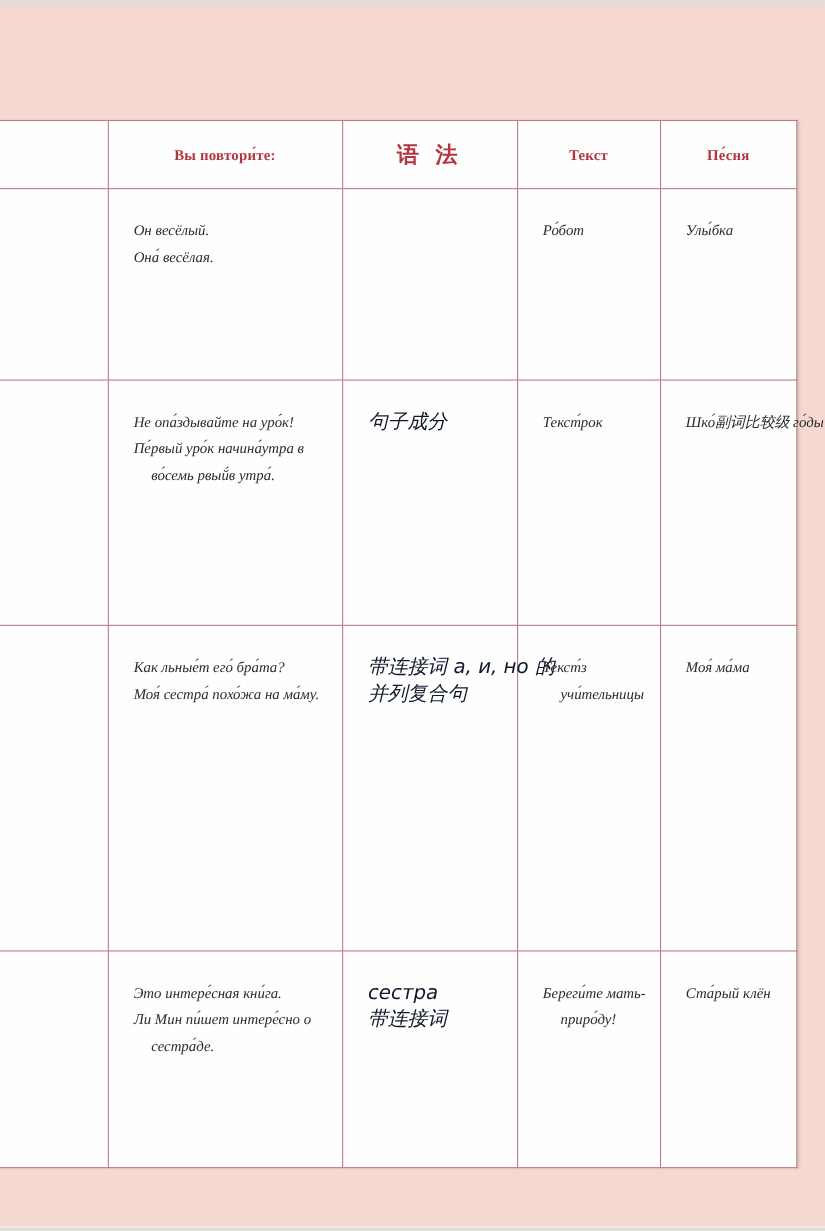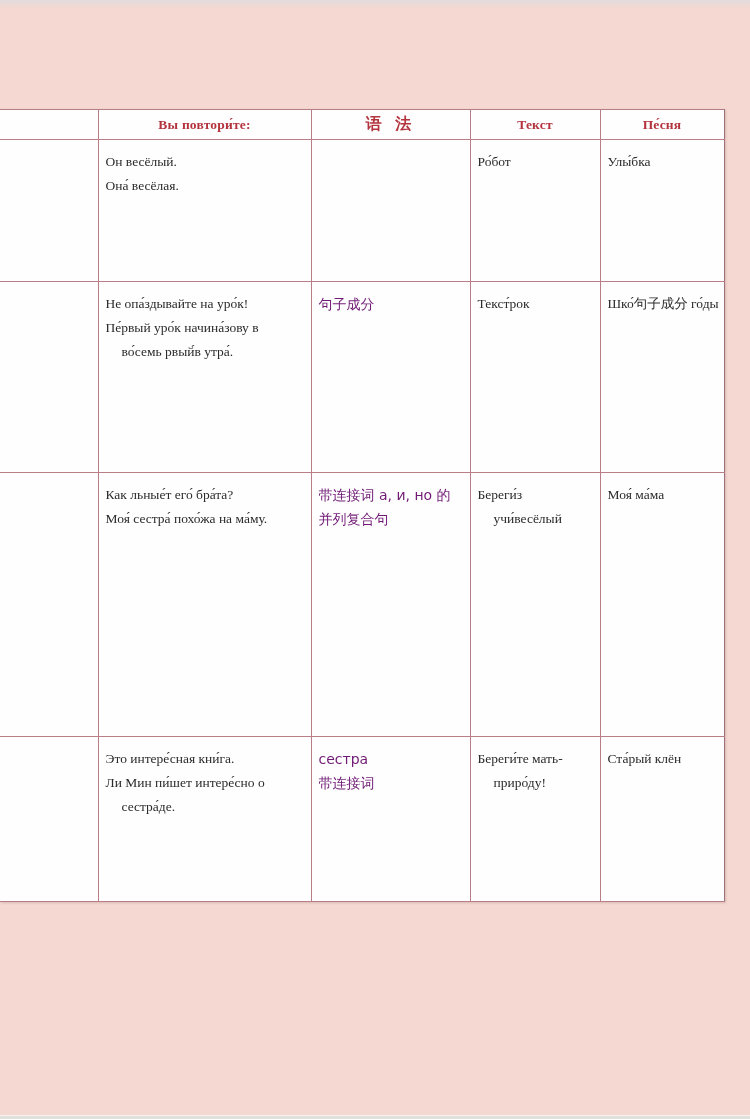--- a/index.html
+++ b/index.html
@@ -33,62 +33,63 @@
       top: 109px;
       width: 724px;
       border-collapse: collapse;
       table-layout: fixed;
       background: #fefefe;
       box-shadow: 1px 1px 2px rgba(140, 90, 90, 0.25);
     }
     .page-table td, .page-table th {
       border: 1px solid #b97d85;
       vertical-align: top;
-      padding: 0;
+      padding: 16px;
     }
     .page-table tr > :first-child {
       border-left: none;
     }
     .page-table tr > :last-child {
       border-right: 1.5px solid #9c7077;
       margin-top: 26px;
     }
     .page-table th {
       height: 29px;
       color: #b4343e;
       font-weight: bold;
       font-size: 13.5px;
       text-align: center;
       vertical-align: middle;
       letter-spacing: 0.2px;
     }
     .page-table th.cn {
       font-family: "DejaVu Sans", sans-serif;
-      font-size: 16px;
+      font-size: 20px;
       letter-spacing: 4px;
     }
     .page-table td {
       color: #2b2b2b;
       font-size: 13.5px;
       line-height: 24px;
     }
     .cell-inner {
       padding: 10px 7px 0 7px;
     }
     .line {
       display: block;
       white-space: nowrap;
+      font-style: italic;
     }
     .line.indent {
       padding-left: 16px;
     }
     .cn-text {
       font-family: "DejaVu Sans", sans-serif;
-      font-size: 14px;
-      color: #701a75;
+      font-size: 18px;
+      color: #0f172a;
     }
     .row-1 td { height: 141px; }
     .row-2 td { height: 190px; }
     .row-3 td { height: 263px; }
     .row-4 td { height: 164px; }
   </style>
 </head>
 <body>
 
 <div class="top-fade"></div>
@@ -141,37 +142,37 @@
 
     <tr class="row-2">
       <td>
         <div class="cell-inner">
             <span class="line"></span>
           </div>
       </td>
       <td>
         <div class="cell-inner">
           <span class="line">Не опа́здывайте на уро́к!</span>
-          <span class="line">Пе́рвый уро́к начина́зову в</span>
+          <span class="line">Пе́рвый уро́к начина́утра в</span>
           <span class="line indent">во́семь рвый́в утра́.</span>
         </div>
       </td>
       <td>
         <div class="cell-inner cn-text">
           <span class="line">句子成分</span>
         </div>
       </td>
       <td>
         <div class="cell-inner">
           <span class="line">Текст́рок</span>
         </div>
       </td>
       <td>
         <div class="cell-inner">
-          <span class="line">Шко́句子成分 го́ды</span>
+          <span class="line">Шко́副词比较级 го́ды</span>
         </div>
       </td>
     </tr>
 
     <tr class="row-3">
       <td>
         <div class="cell-inner">
             <span class="line"></span>
           </div>
       </td>
@@ -182,22 +183,22 @@
         </div>
       </td>
       <td>
         <div class="cell-inner cn-text">
           <span class="line">带连接词 а, и, но 的</span>
           <span class="line">并列复合句</span>
         </div>
       </td>
       <td>
         <div class="cell-inner">
-          <span class="line">Береги́з</span>
-          <span class="line indent">учи́весёлый</span>
+          <span class="line">Текст́з</span>
+          <span class="line indent">учи́тельницы</span>
         </div>
       </td>
       <td>
         <div class="cell-inner">
           <span class="line">Моя́ ма́ма</span>
         </div>
       </td>
     </tr>
 
     <tr class="row-4">

